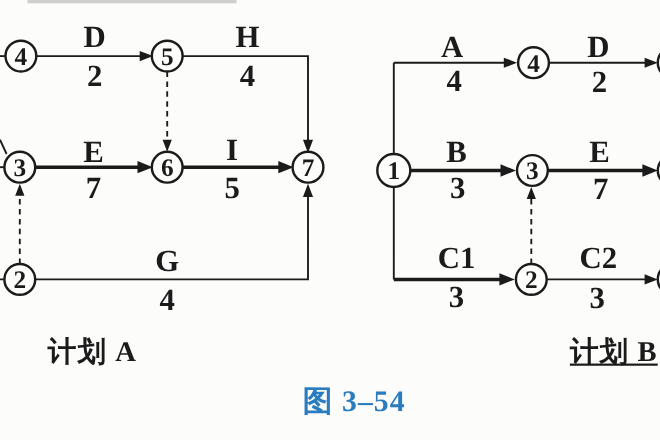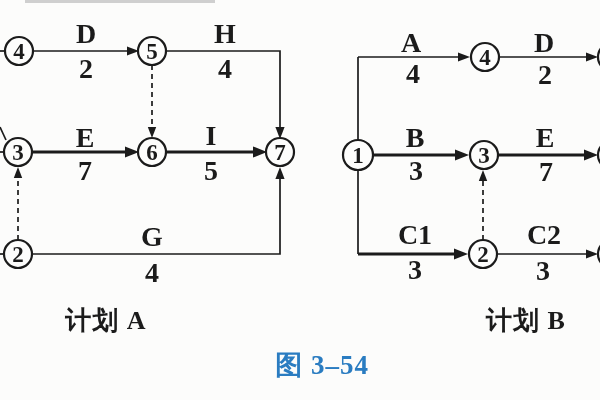--- a/index.html
+++ b/index.html
@@ -14,22 +14,22 @@
     position:absolute;left:25px;top:0;width:190px;height:3px;
     background:#9a9a9a;opacity:.45;
   }
   svg{position:absolute;left:0;top:0;display:block;}
   .plan-label{
     position:absolute;
     transform:translate(-50%,-50%);
     font-size:26px;font-weight:700;color:#1b1b1b;
     white-space:nowrap;letter-spacing:1px;
   }
-  .plan-label-a{left:106px;top:320px;text-align:center;}
-  .plan-label-b{left:526px;top:320px;}
+  .plan-label-a{left:84px;top:320px;text-align:center;}
+  .plan-label-b{left:558px;top:320px;text-decoration:underline;}
   .caption{
     position:absolute;left:322px;top:365px;
     transform:translate(-50%,-50%);
     display:flex;gap:12px;align-items:baseline;
     font-size:27px;font-weight:600;color:#2a7cc1;
     white-space:nowrap;letter-spacing:1px;font-family:Liberation Serif, serif;
   }
 </style>
 </head>
 <body>

